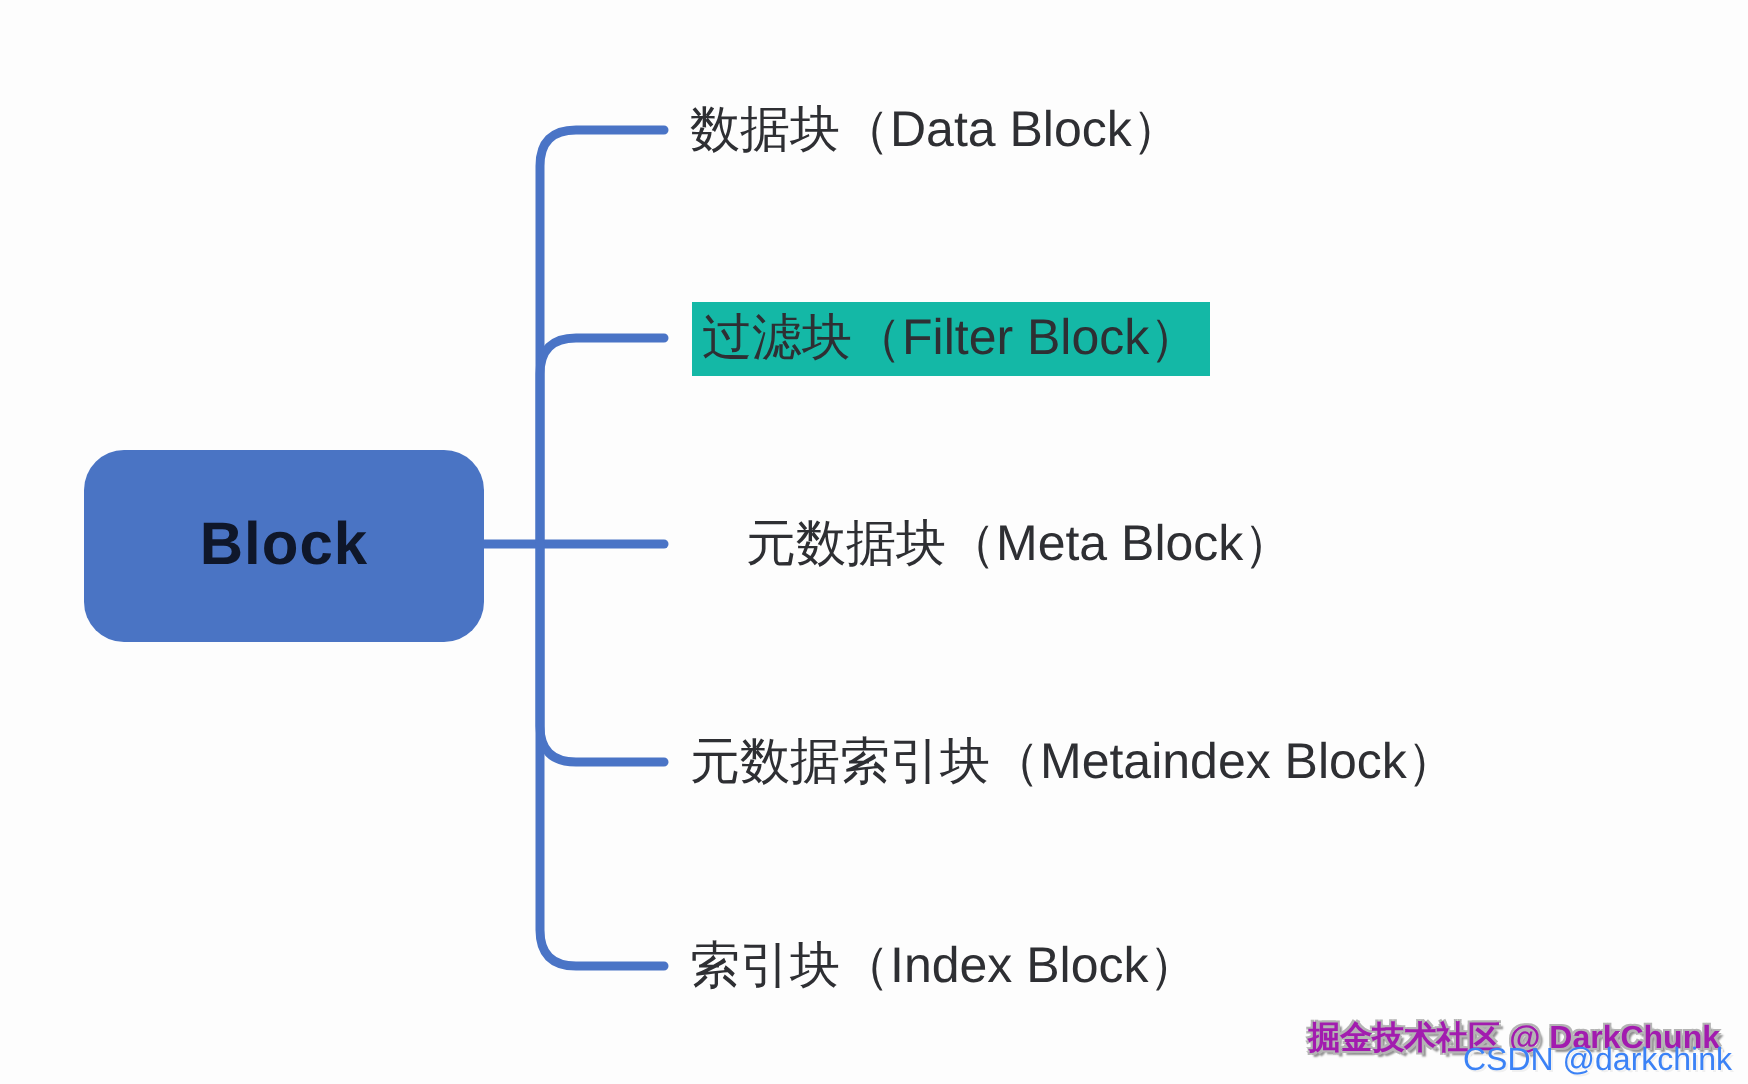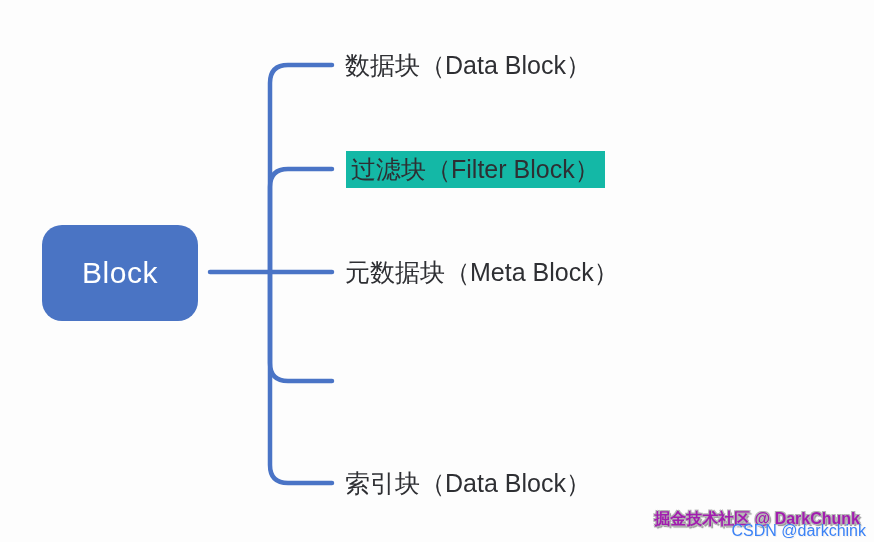--- a/index.html
+++ b/index.html
@@ -19,45 +19,45 @@
     position: absolute;
     left: 0;
     top: 0;
     width: 874px;
     height: 542px;
   }
   .root-node {
     position: absolute;
     left: 42px;
     top: 225px;
-    width: 156px;
+    width: 200px;
     height: 96px;
     background: #4a74c4;
     border-radius: 20px;
     display: flex;
     align-items: center;
     justify-content: center;
-    color: #ffffff;
+    color: #0f172a;
     font-size: 30px;
-    font-weight: normal;
+    font-weight: bold;
     letter-spacing: 0.5px;
   }
   .branch-label {
     position: absolute;
     left: 345px;
     height: 38px;
     line-height: 38px;
     font-size: 25px;
     font-weight: 500;
     color: #2e2f33;
     white-space: nowrap;
   }
   .branch-1 { top: 46px; text-align: right; }
   .branch-2 { top: 151px; left: 346px; background: #14b8a6; padding: 0 5px; height: 37px; line-height: 37px; }
-  .branch-3 { top: 253px; }
+  .branch-3 { top: 253px; margin-left: 28px; }
   .branch-4 { top: 362px; }
   .branch-5 { top: 464px; }
   .watermark-primary {
     position: absolute;
     right: 14px;
     bottom: 12px;
     font-size: 16px;
     font-weight: bold;
     color: #a21caf;
     white-space: nowrap;
@@ -99,20 +99,21 @@
   </svg>
 
   <div class="root-node">Block</div>
 
   <div class="branch-label branch-1">数据块（Data Block）</div>
 
   <div class="branch-label branch-2">过滤块（Filter Block）</div>
 
   <div class="branch-label branch-3">元数据块（Meta Block）</div>
 
+  <div class="branch-label branch-4">元数据索引块（Metaindex Block）</div>
 
-  <div class="branch-label branch-5">索引块（Data Block）</div>
+  <div class="branch-label branch-5">索引块（Index Block）</div>
 
   <div class="watermark-primary">掘金技术社区 @ DarkChunk</div>
 
   <div class="watermark-secondary">CSDN @darkchink</div>
 
 </div>
 
 </body></html>

